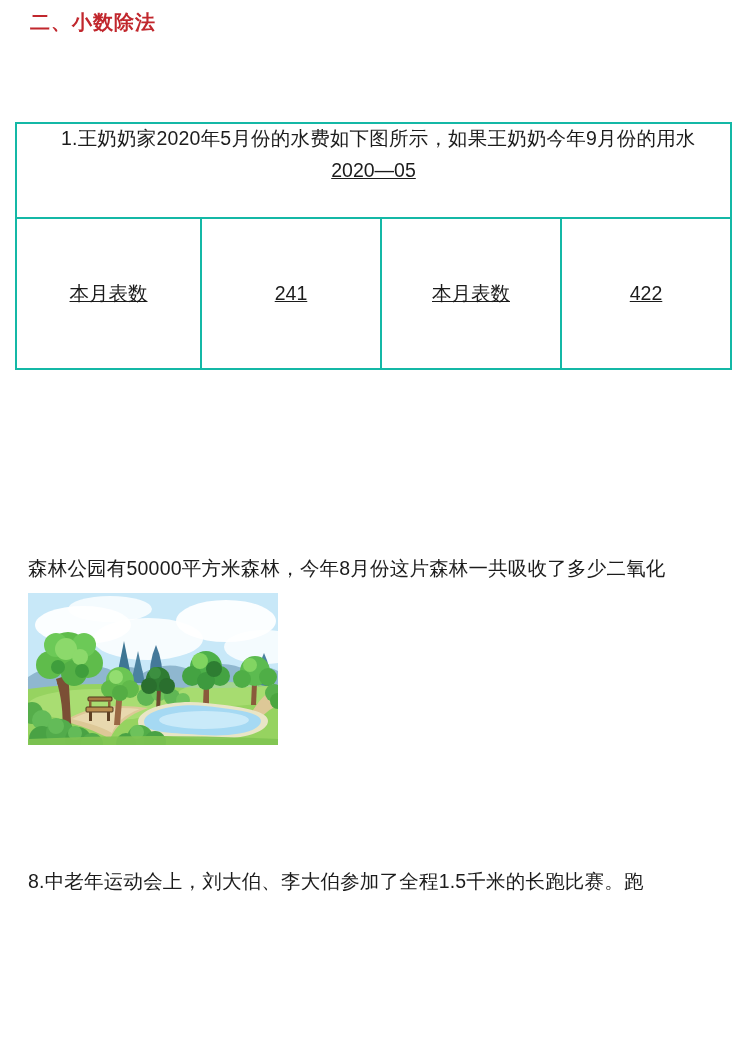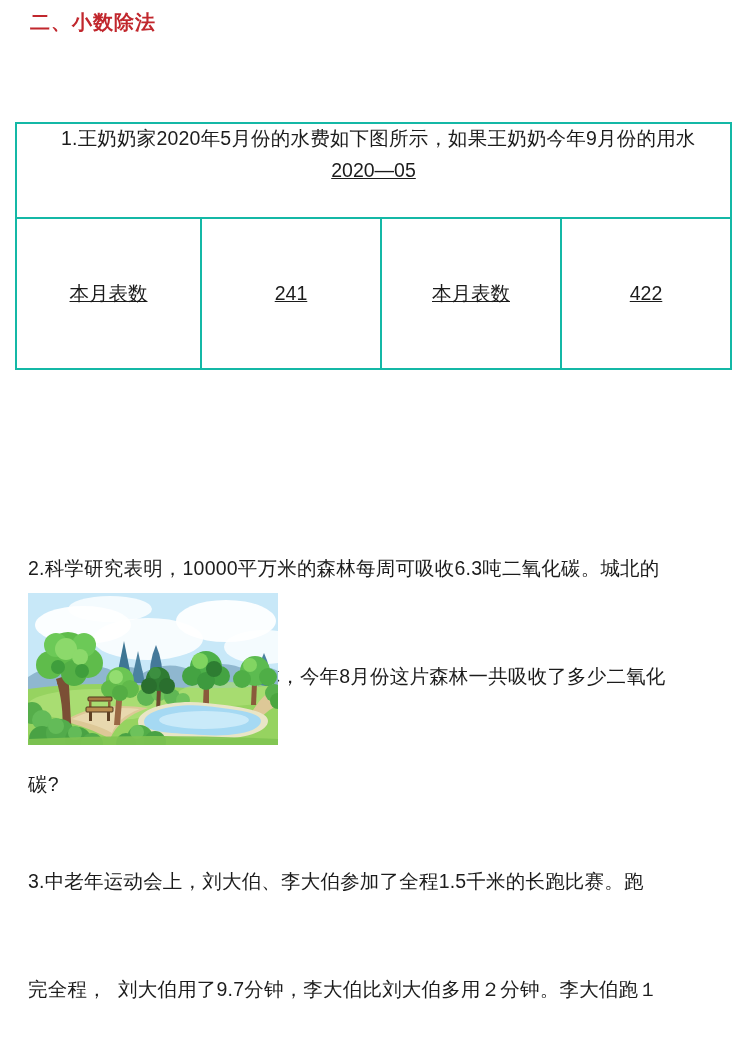--- a/index.html
+++ b/index.html
@@ -79,21 +79,20 @@
     <tr class="drow">
       <td>本月表数</td>
       <td>241</td>
       <td>本月表数</td>
       <td>422</td>
     </tr>
   </tbody>
     </table>
 
   <div class="para" id="p2">
-    <div>2.科学研究表明，10000平万米的森林每周可吸收6.3吨二氧化碳。城北的</div>
     <div>森林公园有50000平方米森林，今年8月份这片森林一共吸收了多少二氧化</div>
     <div>碳?</div>
   </div>
 
   <svg class="park" viewBox="0 0 250 152" preserveAspectRatio="none" aria-label="park illustration">
 
     <rect x="0" y="0" width="250" height="152" fill="#c8e8f8"></rect>
     <g fill="#ffffff">
       <ellipse cx="55" cy="32" rx="48" ry="19" opacity="0.92"></ellipse>
       <ellipse cx="120" cy="46" rx="55" ry="21" opacity="0.85"></ellipse>
@@ -205,18 +204,17 @@
       <circle cx="109" cy="139" r="7" fill="#6dc25b"></circle>
     </g>
     <g>
       <circle cx="246" cy="100" r="9" fill="#57b14c"></circle>
       <circle cx="250" cy="108" r="8" fill="#4aa63f"></circle>
     </g>
     <path d="M0,146 Q125,140 250,146 L250,152 L0,152 Z" fill="#7fc452" opacity="0.9"></path>
   </svg>
 
   <div class="para" id="p3">
-    <div>3.中老年运动会上，刘大伯、李大伯参加了全程1.5千米的长跑比赛。跑</div>
-    <div>完全程，  刘大伯用了9.7分钟，李大伯比刘大伯多用２分钟。李大伯跑１</div>
+    <div>8.中老年运动会上，刘大伯、李大伯参加了全程1.5千米的长跑比赛。跑</div>
     
   </div>
 
 </div>
 
 </body></html>

